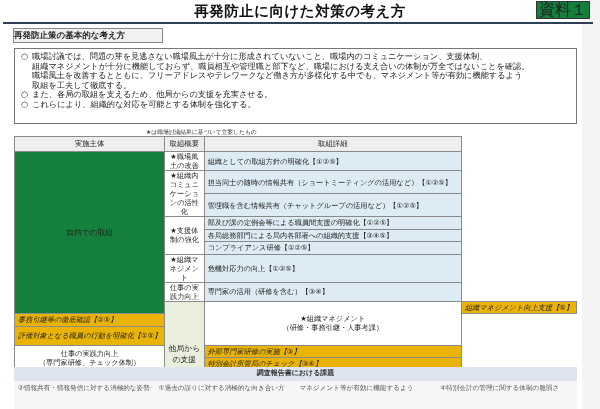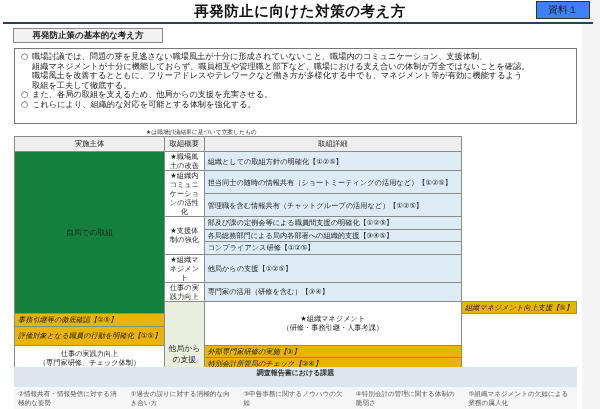--- a/index.html
+++ b/index.html
@@ -2,24 +2,24 @@
 <html><head>
 <meta charset="utf-8">
 <style>
   * { box-sizing: border-box; margin: 0; padding: 0; }
   html, body { width: 600px; height: 409px; overflow: hidden; background: #ffffff; }
   body { font-family: "DejaVu Sans", "Liberation Sans", sans-serif; color: #222; position: relative; }
   .page { position: absolute; left: 0; top: 0; width: 600px; height: 409px; background: #fff; padding-left: 20px; }
   .right-strip { position: absolute; right: 0; top: 0; width: 18px; height: 409px; background: #f4f4f4; }
 
   .title { position: absolute; left: 0; top: 2px; width: 600px; text-align: center; font-size: 14.5px; font-weight: bold; letter-spacing: 0.5px; color: #111; }
-  .doc-label { position: absolute; left: 536px; top: 1px; width: 54px; height: 18px; border: 1px solid #333; background: #3b82f6; font-size: 10px; text-align: center; line-height: 16px; color: #222; }
+  .doc-label { position: absolute; left: 536px; top: 1px; width: 54px; height: 18px; border: 1px solid #333; background: #15803d; font-size: 16px; text-align: center; line-height: 16px; color: #222; }
   .title-rule { position: absolute; left: 3px; top: 22px; width: 590px; height: 2px; background: #2f3f58; }
 
-  .sub-header { position: absolute; left: 13px; top: 28px; width: 150px; height: 15px; border: 1px solid #888; background: #f1f1f1; font-size: 8.5px; font-weight: bold; text-align: center; line-height: 13px; color: #222; }
+  .sub-header { position: absolute; left: 13px; top: 28px; width: 150px; height: 15px; border: 1px solid #888; background: #f1f1f1; font-size: 8.5px; font-weight: bold; line-height: 13px; color: #222; }
 
   .principles { position: absolute; left: 14px; top: 48px; width: 563px; height: 76px; border: 1px solid #777; background: #fff; padding: 3px 6px; font-size: 8.2px; line-height: 9.6px; color: #222; }
   .principle { display: flex; }
   .principle .bullet { width: 11px; flex: 0 0 11px; }
   .principle .ptext { flex: 1; white-space: pre-wrap; }
 
   .star-note { position: absolute; left: 146px; top: 128px; font-size: 5.8px; color: #333; }
 
   table.measures { position: absolute; left: 14px; top: 136px; width: 563px; border-collapse: collapse; font-size: 7.2px; color: #222; }
   table.measures th, table.measures td { border: 1px solid #8a8a8a; padding: 0 3px; }
@@ -27,21 +27,21 @@
   td.actor { text-align: center; vertical-align: middle; font-size: 7.8px; }
   td.actor.own { background: #15803d; }
   td.actor.other { background: #eaeedc; }
   td.summary { text-align: center; background: #fff; line-height: 9px; }
   td.detail { height: 12.5px; line-height: 11px; white-space: nowrap; }
   td.detail.own { background: #dcebf4; margin-left: 39px; }
   td.detail.other { background: #eab308; font-style: italic; }
   td.detail.tall { height: 19px; }
 
   .issues { position: absolute; left: 14px; top: 367px; width: 563px; }
-  .issues-head { height: 20px; background: #dde6ee; font-size: 7px; font-weight: bold; text-align: center; line-height: 12px; color: #333; }
+  .issues-head { height: 14px; background: #dde6ee; font-size: 7px; font-weight: bold; text-align: center; line-height: 12px; color: #333; }
   .issues-row { display: flex; background: #f6f6f6; height: 28px; padding-top: 3px; }
   .issue { flex: 1; font-size: 6.6px; line-height: 9px; padding: 0 4px; color: #555; }
 </style>
 </head>
 <body>
 
 <div class="page">
   <div class="right-strip"></div>
 
   <div class="title">再発防止に向けた対策の考え方</div>
@@ -102,21 +102,21 @@
         <td class="detail own">部及び課の定例会等による職員間支援の明確化【①②⑤】</td>
       </tr>
       <tr>
         <td class="detail own">各局総務部門による局内各部署への組織的支援【③④⑤】</td>
       </tr>
       <tr>
         <td class="detail own">コンプライアンス研修【①②⑤】</td>
       </tr>
       <tr>
         <td class="summary">★組織マネジメント</td>
-        <td class="detail own">他局からの支援【①②⑤】</td>
+        <td class="detail own">危機対応力の向上【①②⑤】</td>
       </tr>
       <tr>
         <td class="summary">仕事の実践力向上</td>
         <td class="detail own">専門家の活用（研修を含む）【③④】</td>
       </tr>
 
       <tr>
         <td class="actor other" rowspan="8">他局からの支援</td>
         <td class="summary" rowspan="3" style="white-space:pre-line">★組織マネジメント
 （研修・事務引継・人事考課）</td>
@@ -148,18 +148,17 @@
         <td class="detail other">都民目線に立った迅速かつ正確な情報発信の推進【②】</td>
       </tr>
     </tbody>
   </table>
 
   <div class="issues">
     <div class="issues-head">調査報告書における課題</div>
     <div class="issues-row">
       <div class="issue">②情報共有・情報発信に対する消極的な姿勢</div>
       <div class="issue">①過去の誤りに対する消極的な向き合い方</div>
-      <div class="issue">③申告事務に関するノウハウの欠如</div>
+      <div class="issue">マネジメント等が有効に機能するよう</div>
       <div class="issue">④特別会計の管理に関する体制の脆弱さ</div>
-      <div class="issue">⑤組織マネジメントの欠如による業務の属人化</div>
     </div>
   </div>
 </div>
 
 </body></html>

